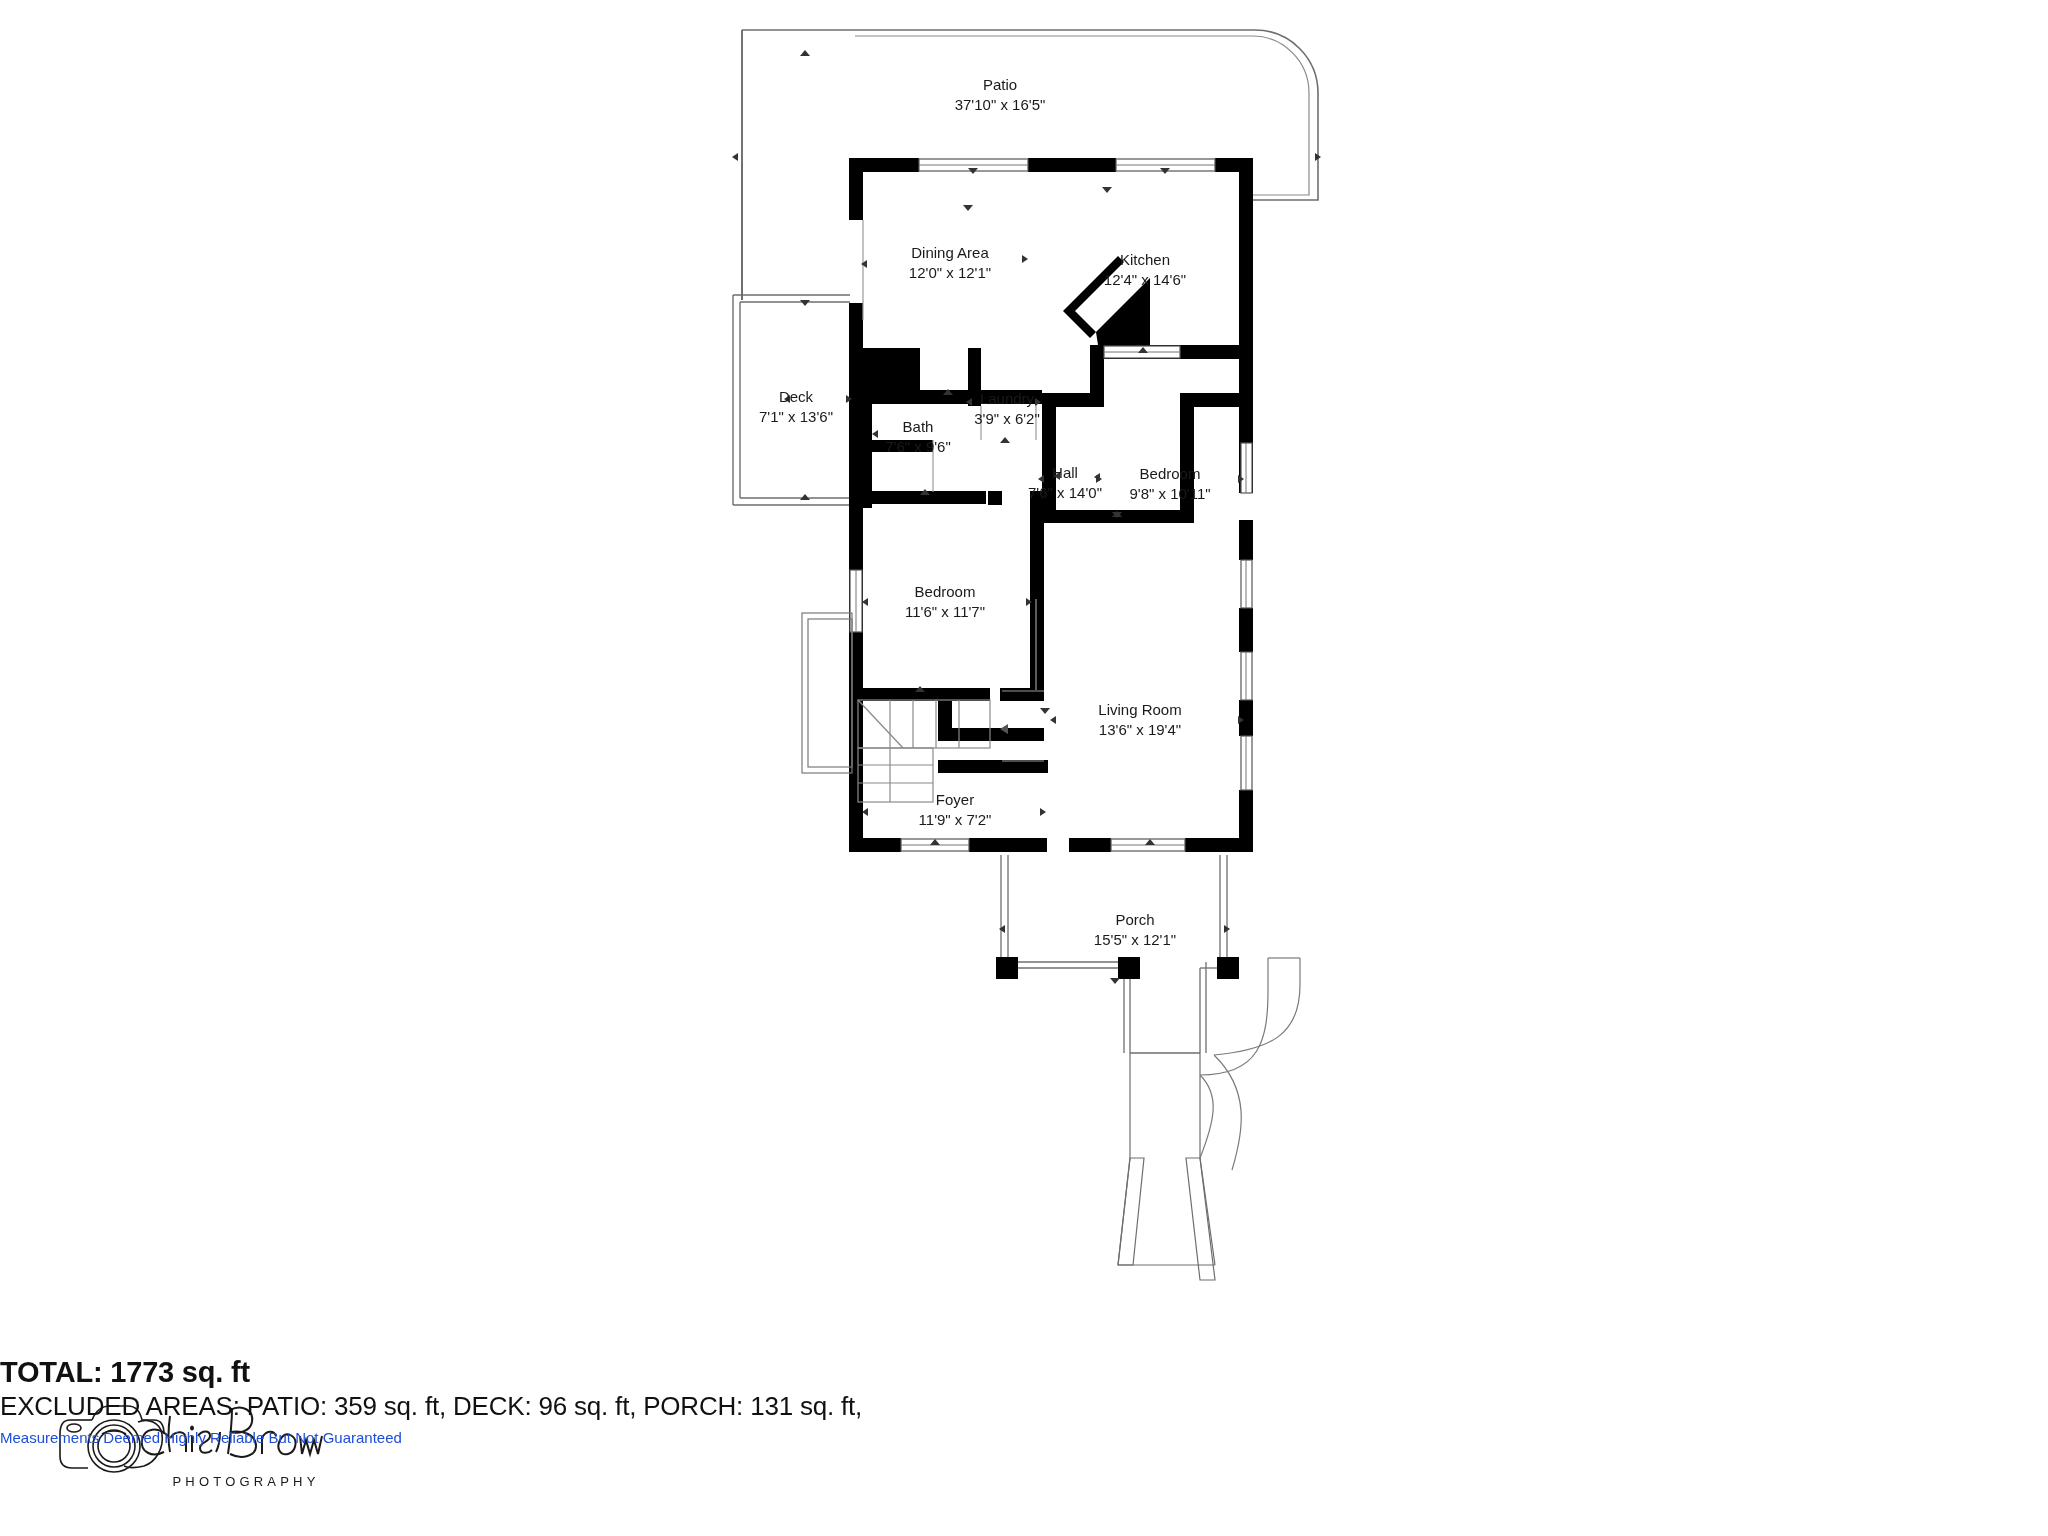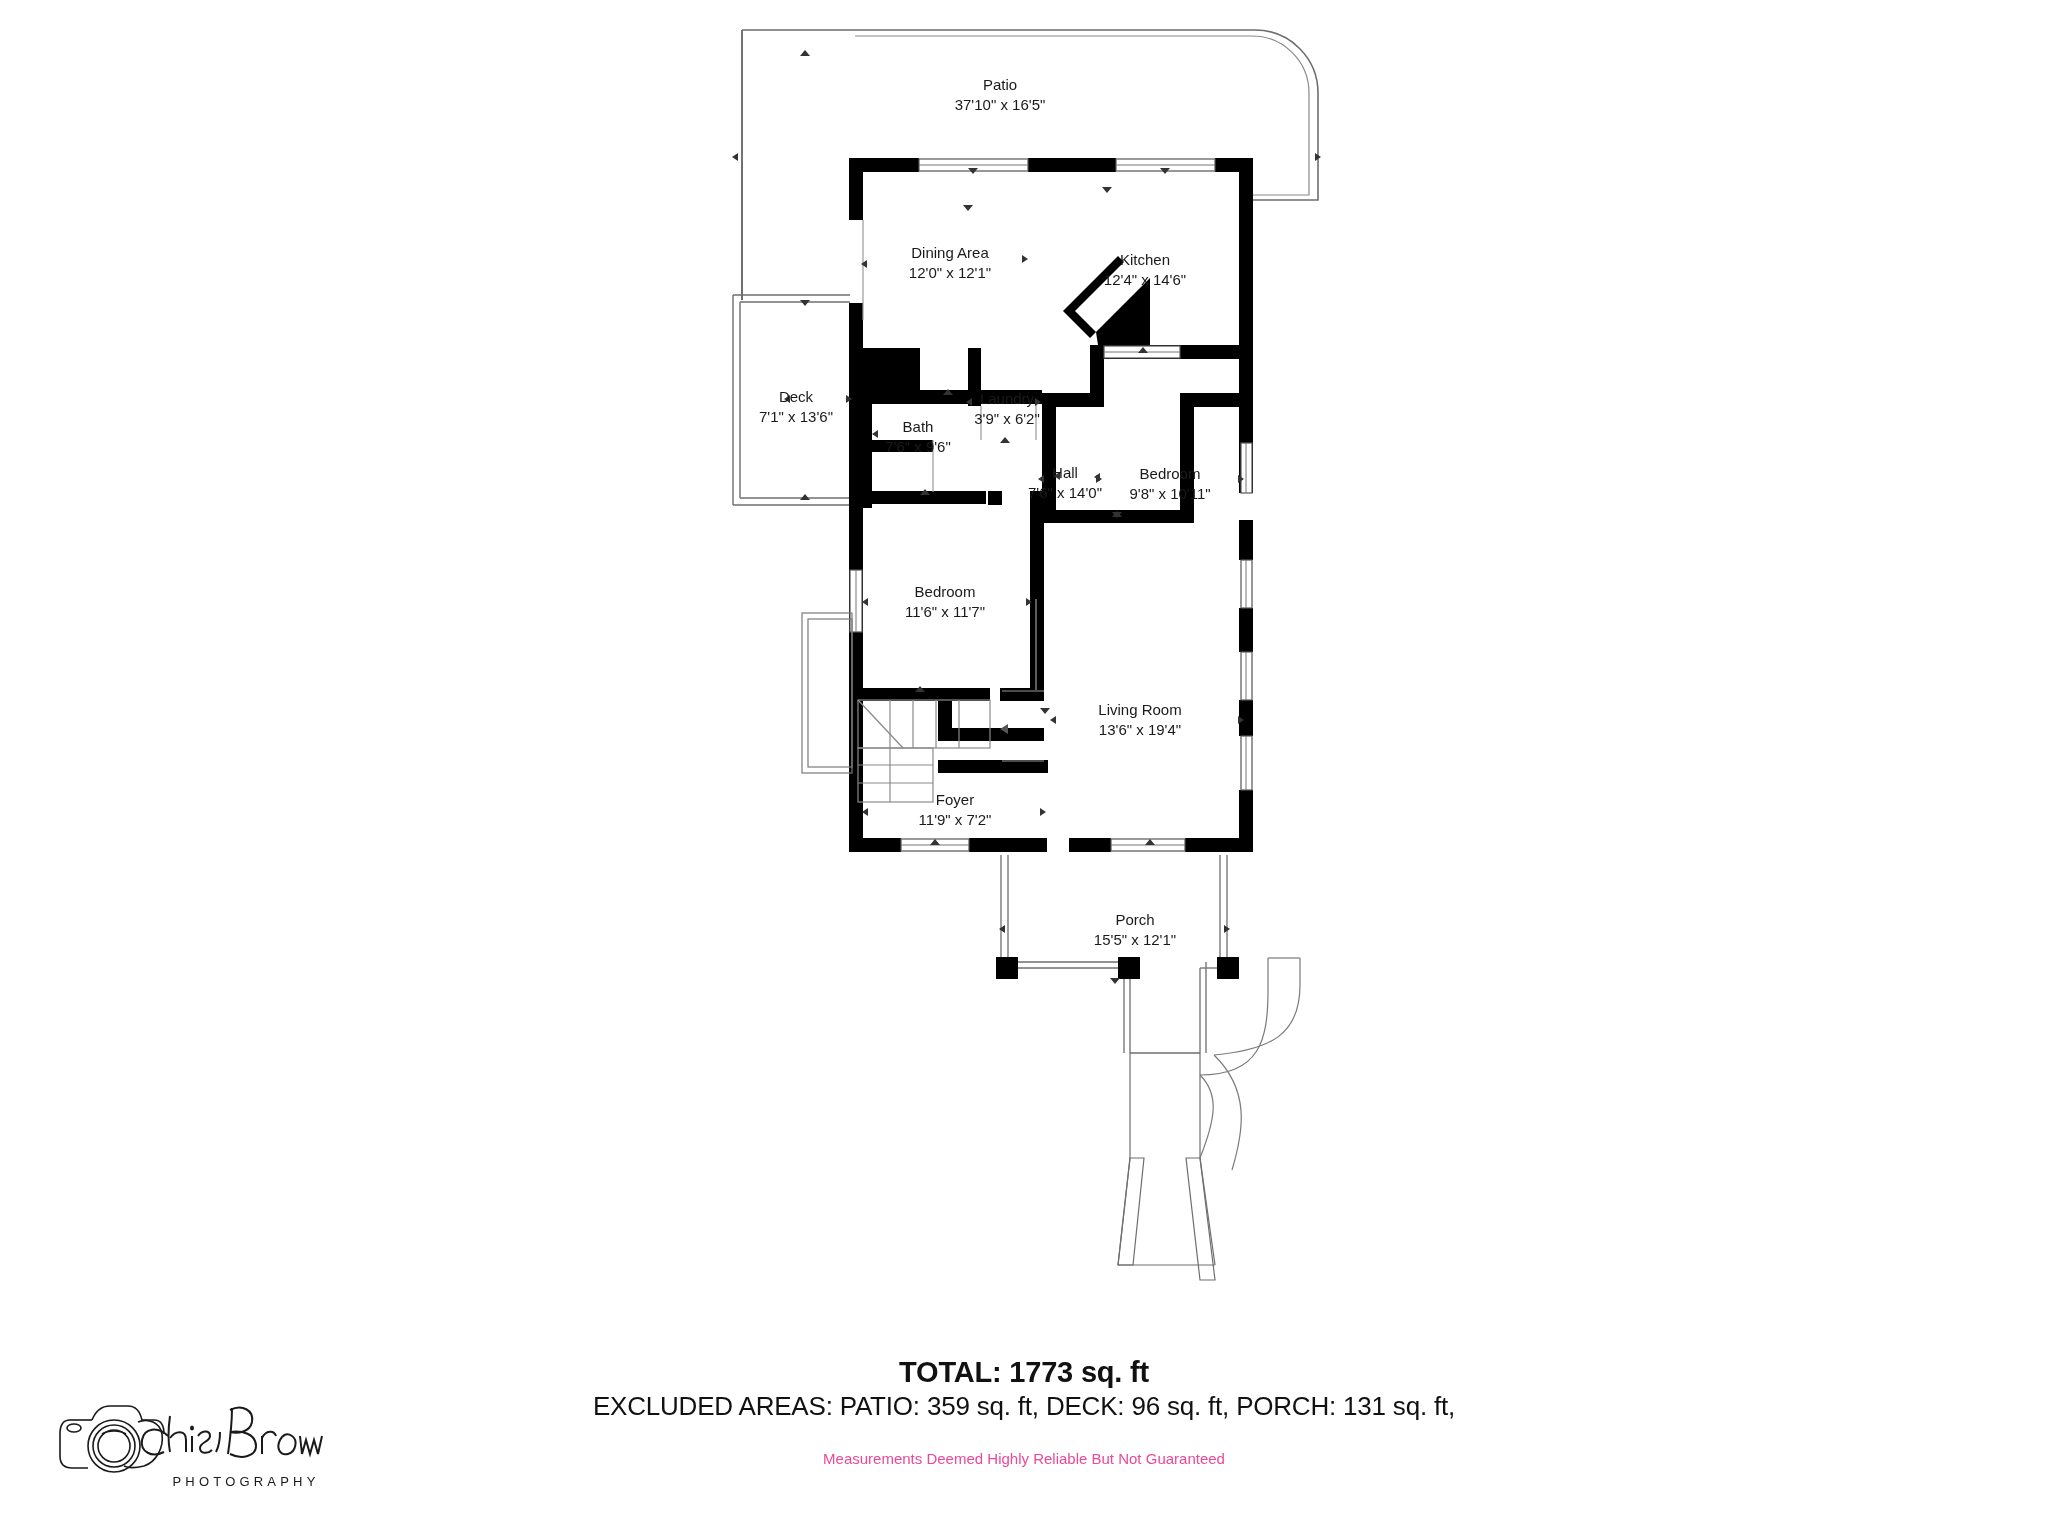--- a/index.html
+++ b/index.html
@@ -33,39 +33,38 @@
     font-size: 15px;
     fill: #1a1a1a;
     text-anchor: middle;
     font-family: "Liberation Sans", sans-serif;
   }
   #footer {
     position: absolute;
     left: 0;
     top: 1355px;
     width: 2048px;
-    text-align: center;
     color: #111111;
   }
   .f-total {
     font-size: 29px;
     font-weight: bold;
     letter-spacing: -0.2px;
     line-height: 1.22;
   }
   .f-line {
     font-size: 26px;
     line-height: 1.28;
     letter-spacing: -0.2px;
   }
   .f-note {
     font-size: 15px;
     line-height: 1.3;
-    margin-top: 25px;
-    color: #ec4899;
+    margin-top: 4px;
+    color: #1d4ed8;
   }
   #logo {
     position: absolute;
     left: 52px;
     top: 1378px;
     width: 280px;
     height: 122px;
   }
 </style>
 </head>

